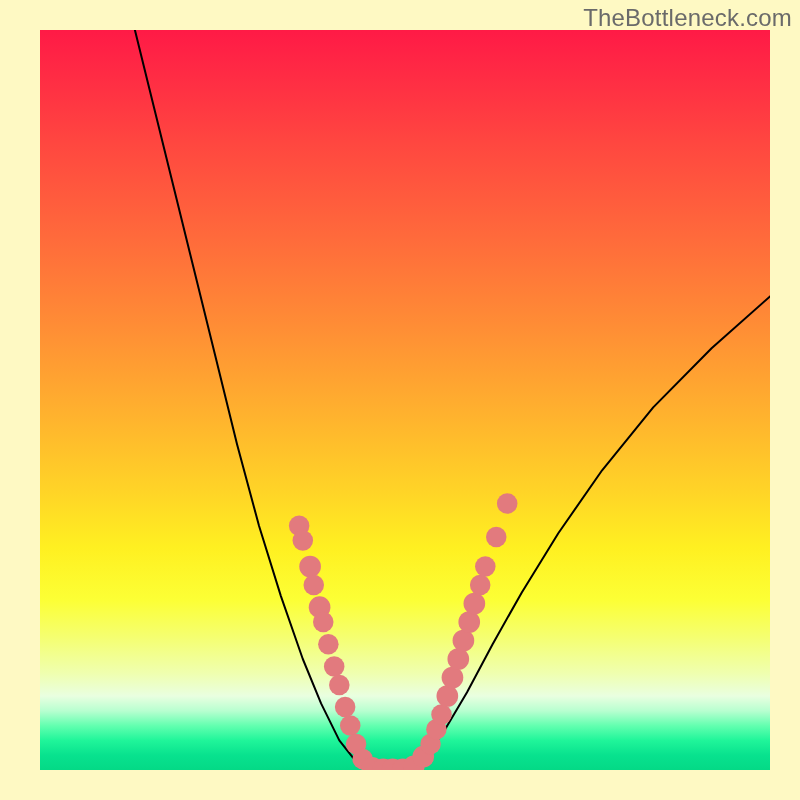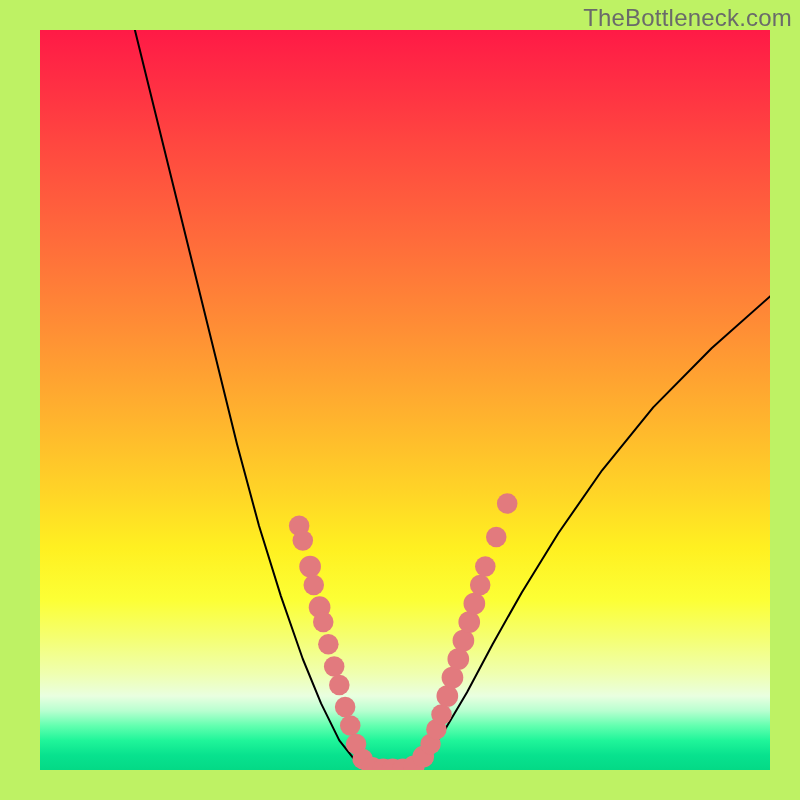--- a/index.html
+++ b/index.html
@@ -8,21 +8,21 @@
     width: 800px;
     height: 800px;
     background: #000;
     font-family: Arial, Helvetica, sans-serif;
     overflow: hidden;
   }
   .stage {
     position: relative;
     width: 800px;
     height: 800px;
-    background: #bef264;
+    background: #fef9c3;
   }
   .plot-area {
     position: absolute;
     left: 40px;
     top: 30px;
     width: 730px;
     height: 740px;
     background: linear-gradient(to bottom,
       #ff1a46 0%,
       #ff2b44 6%,

